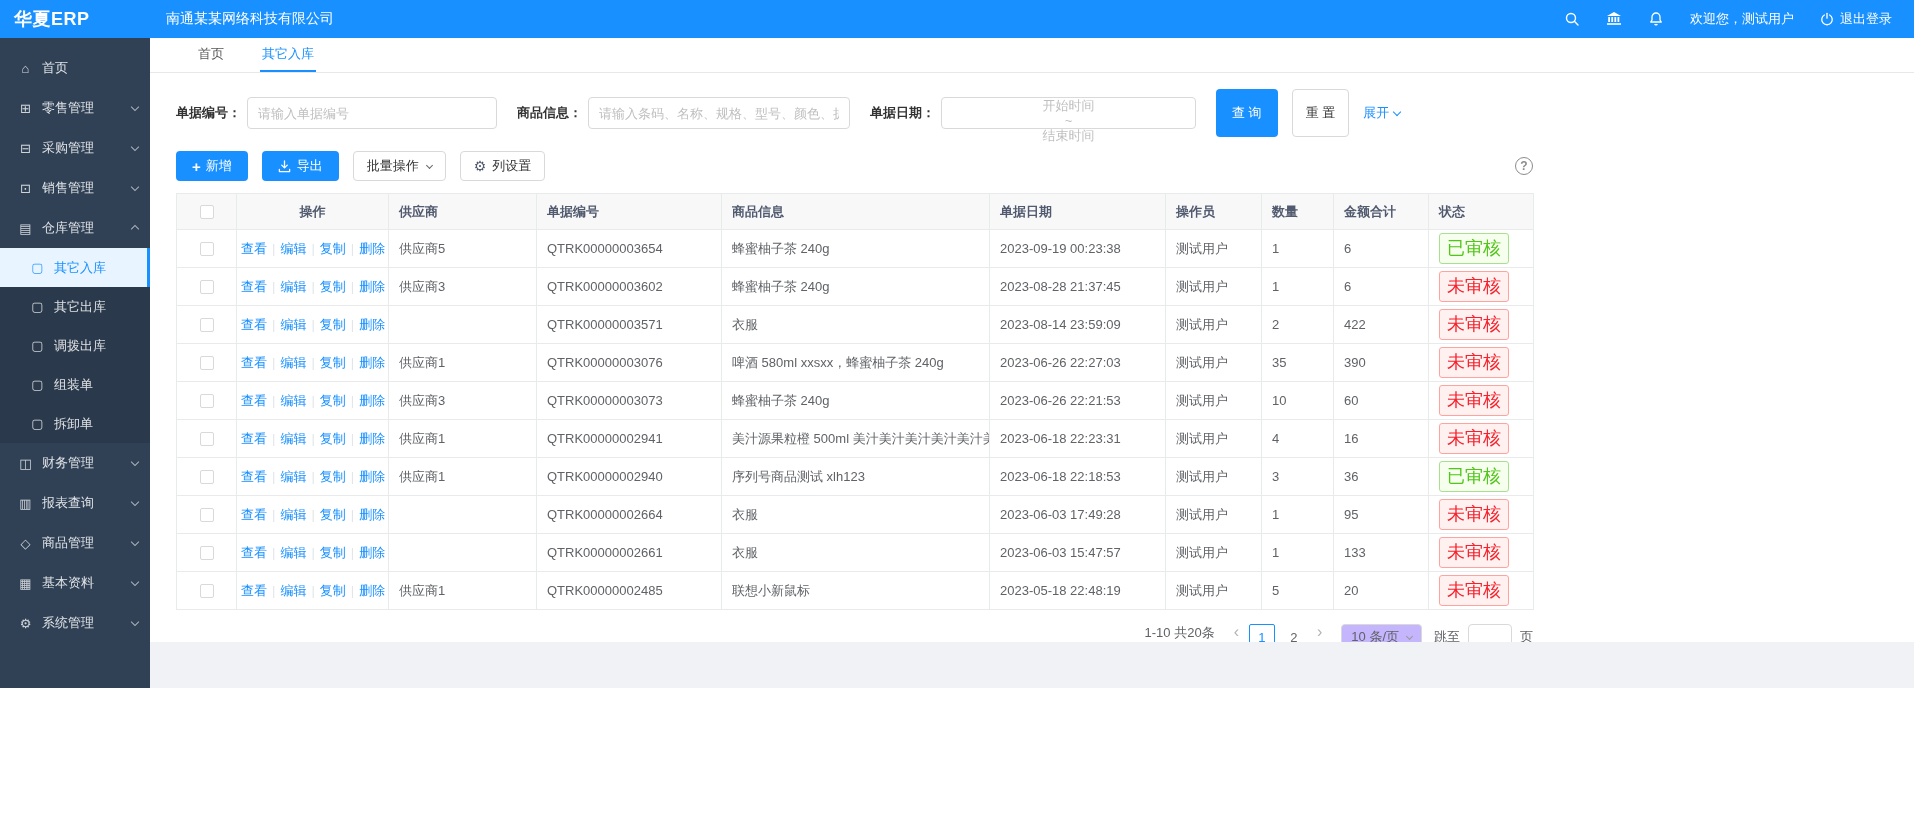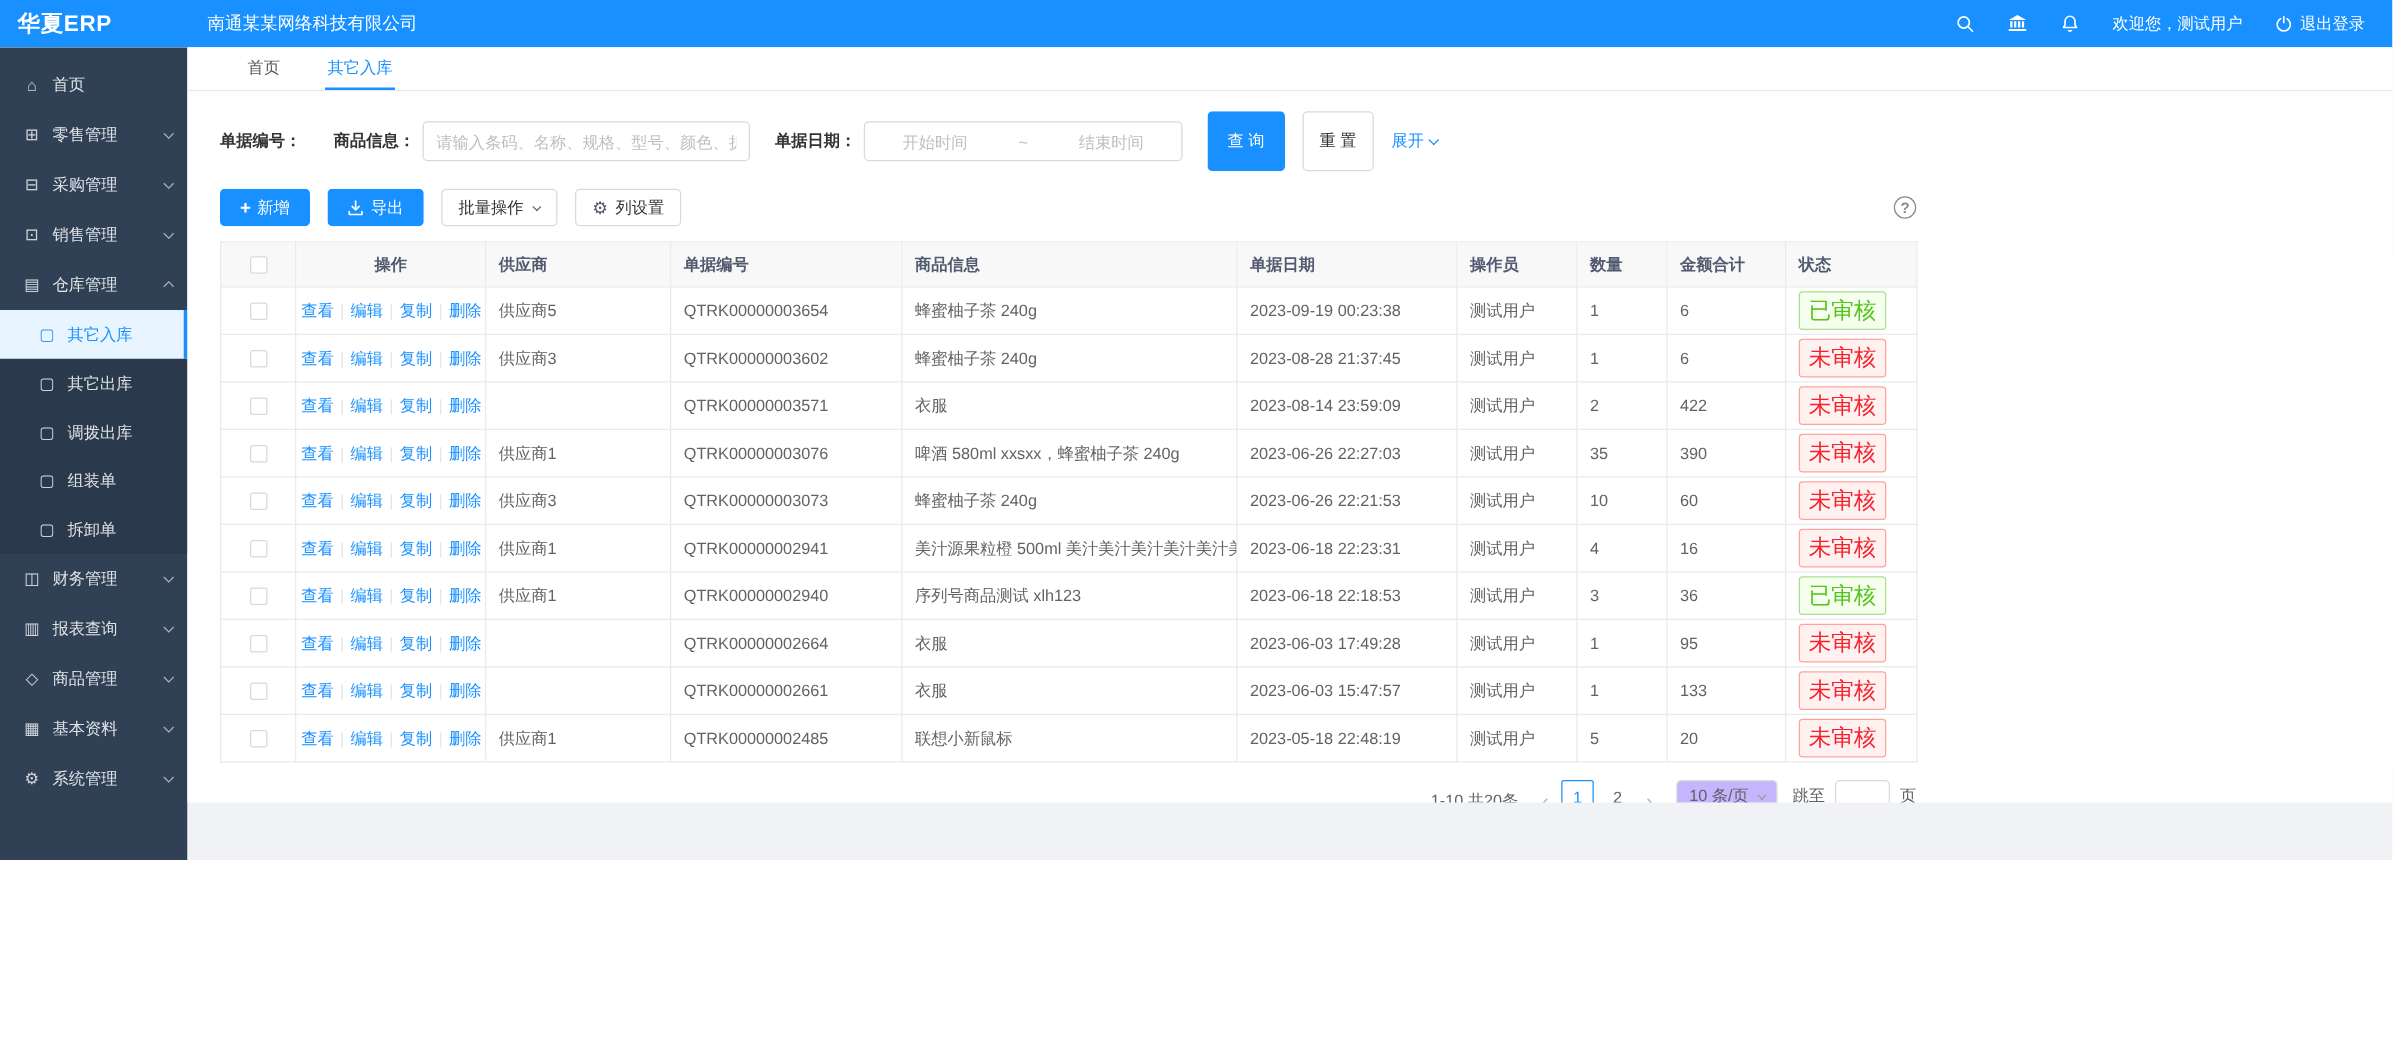--- a/index.html
+++ b/index.html
@@ -38,21 +38,21 @@
   .inner { width:1357px; }
 
   
   .filter-row { display:flex; align-items:center; font-size:13px; color:#333; }
   .f-group { display:flex; align-items:center; margin-right:20px; }
   .f-label { font-weight:bold; margin-right:6px; white-space:nowrap; }
   .text-input { height:32px; border:1px solid #d9d9d9; border-radius:4px; padding:0 10px; font-size:13px; color:#333; outline:none; font-family:inherit; background:#fff; }
   .text-input::placeholder { color:#bfbfbf; }
   .w-bill { width:250px; }
   .w-prod { width:262px; }
-  .date-range { display:flex; align-items:center; height:32px; width:255px; border:1px solid #d9d9d9; border-radius:4px; background:#fff; padding:0 6px; }
+  .date-range { display:flex; align-items:center; height:32px; width:255px; border:1px solid #d9d9d9; border-radius:4px; background:#fff; padding:0 6px;flex-direction:column; }
   .date-range input { border:none; outline:none; width:100px; text-align:center; font-size:13px; font-family:inherit; color:#333; background:transparent; }
   .date-range input::placeholder { color:#bfbfbf; }
   .date-sep { color:#bfbfbf; flex:1; text-align:center; }
   .btn { height:48px; border-radius:4px; font-size:13px; display:inline-flex; align-items:center; justify-content:center; cursor:pointer; font-family:inherit; border:1px solid transparent; white-space:nowrap; }
   .btn-primary { background:#1890ff; color:#fff; padding:0 15px; }
   .btn-default { background:#fff; color:#333; border-color:#d9d9d9; padding:0 13px; }
   .expand-link { color:#1890ff; display:flex; align-items:center; gap:5px; margin-left:14px; cursor:pointer; font-size:13px; }
   .chev-blue { width:6px; height:6px; border-right:1.3px solid #1890ff; border-bottom:1.3px solid #1890ff; transform:rotate(45deg); margin-bottom:2px; }
   .ml14 { margin-left:14px; }
 
@@ -72,21 +72,21 @@
   .grid th { background:#f8f8f9; color:#515a6e; font-weight:bold; height:36px; }
   .grid th.c, .grid td.c { text-align:center; padding:0 4px; }
   .checkbox { width:14px; height:14px; border:1px solid #d9d9d9; border-radius:2px; background:#fff; margin:0 auto; cursor:pointer; }
   .op-link { color:#1890ff; cursor:pointer; }
   .op-sep { color:#e2e6ea; margin:0 5px; }
   .badge { display:inline-block; font-size:18px; padding:2px 7px; border-radius:3px; border:1px solid; line-height:1.4; }
   .badge.ok { color:#52c41a; border-color:#a8e08f; background:#f6ffed; }
   .badge.no { color:#f5222d; border-color:#ffa39e; background:#fff1f0; }
 
   
-  .pagination { width:1357px; display:flex; align-items:flex-end; justify-content:flex-end; margin-top:14px; font-size:13px; color:#606266; }
+  .pagination { width:1357px; display:flex; align-items:flex-start; justify-content:flex-end; margin-top:14px; font-size:13px; color:#606266; }
   .pg-total { margin-right:12px; }
   .pg-arrow { color:#b0b3b8; font-size:16px; padding:0 7px; cursor:pointer; user-select:none; line-height:1; }
   .pg-num { min-width:26px; height:26px; display:inline-flex; align-items:center; justify-content:center; margin:0 3px; cursor:pointer; border-radius:2px; color:#606266; }
   .pg-num.active { border:1px solid #1890ff; color:#1890ff; background:#fff; }
   .pg-size { display:flex; align-items:center; gap:8px; border:1px solid #d9d9d9; border-radius:4px; height:26px; padding:0 9px; margin:0 12px; cursor:pointer; background:#c4b5fd; }
   .chev-gray { width:5px; height:5px; border-right:1.2px solid #999; border-bottom:1.2px solid #999; transform:rotate(45deg); margin-bottom:2px; }
   .pg-jump { display:flex; align-items:center; gap:8px; }
   .pg-jump input { width:44px; height:26px; border:1px solid #d9d9d9; border-radius:4px; outline:none; text-align:center; font-family:inherit; font-size:13px; }
 </style>
 </head>
@@ -211,20 +211,21 @@
         <div class="tab">首页</div>
         <div class="tab active">其它入库</div>
       </div>
 
     <div class="card">
       <div class="inner">
 
         <div class="filter-row">
           <div class="f-group">
             <span class="f-label">单据编号：</span>
+            <input class="text-input w-bill" placeholder="请输入单据编号" style="">
           </div>
           <div class="f-group">
             <span class="f-label">商品信息：</span>
             <input class="text-input w-prod" placeholder="请输入条码、名称、规格、型号、颜色、扩展..." style="">
           </div>
           <div class="f-group">
             <span class="f-label">单据日期：</span>
             <div class="date-range">
               <input placeholder="开始时间" style="">
               <span class="date-sep">~</span>

